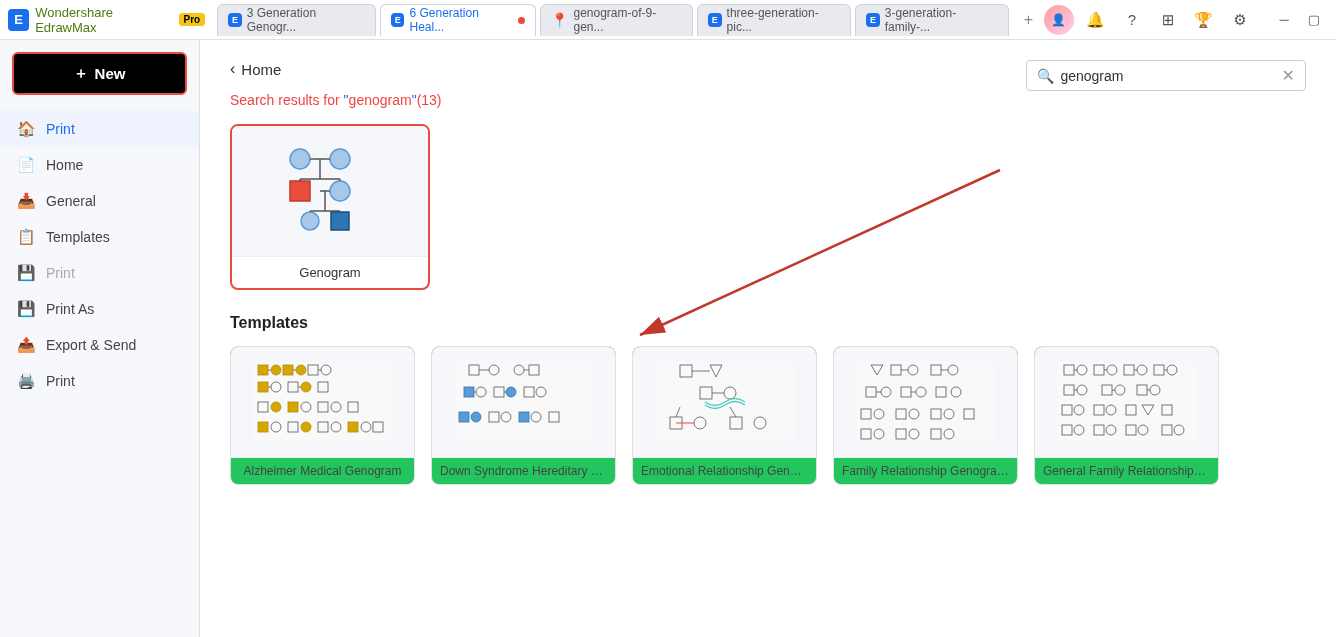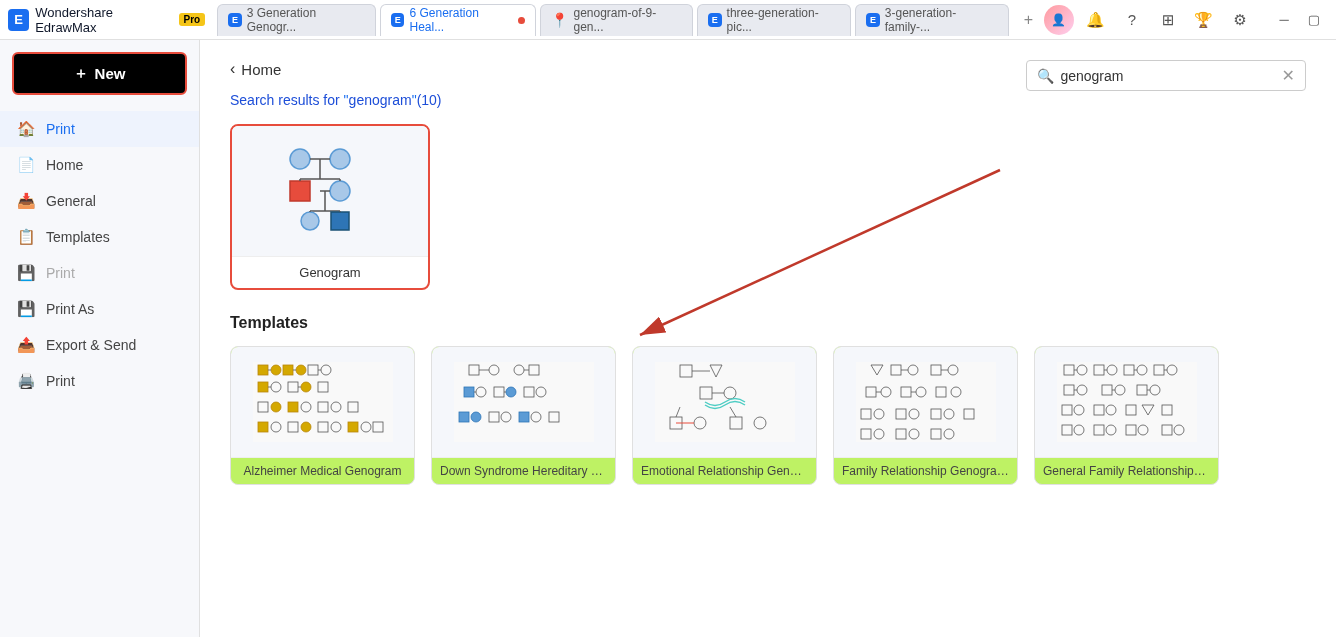--- a/index.html
+++ b/index.html
@@ -21,21 +21,21 @@
       gap: 6px;
       margin-right: 8px;
     }
     .app-icon {
       width: 22px; height: 22px;
       background: #1a6ef0;
       border-radius: 4px;
       display: flex; align-items: center; justify-content: center;
       color: white; font-size: 13px; font-weight: bold;
     }
-    .app-name { font-size: 13px; color: #0f172a; font-weight: 500; }
+    .app-name { font-size: 13px; color: #4d7c0f; font-weight: 500; }
     .pro-badge {
       background: #f5c518;
       color: #000;
       font-size: 10px;
       font-weight: bold;
       padding: 1px 5px;
       border-radius: 3px;
     }
     .tab {
       display: flex; align-items: center; gap: 5px;
@@ -196,21 +196,21 @@
       font-size: 16px;
     }
 
     
     .search-results-label {
       font-size: 14px;
       color: #333;
       margin-bottom: 16px;
     }
     .search-results-label span {
-      color: #1d4ed8;
+      color: #ef4444;
     }
 
     
     .arrow-svg {
       position: absolute;
       top: 100px;
       left: 230px;
       pointer-events: none;
     }
 
@@ -261,21 +261,21 @@
       display: flex;
       gap: 16px;
       flex-wrap: wrap;
     }
     .tmpl-card {
       width: 185px;
       border: 1px solid #e0e0e0;
       border-radius: 8px;
       cursor: pointer;
       overflow: hidden;
-      background: #bef264;
+      background: #22c55e;
     }
     .tmpl-preview {
       width: 100%;
       height: 110px;
       background: #f5f7fb;
       display: flex;
       align-items: center;
       justify-content: center;
       overflow: hidden;
     }
@@ -393,21 +393,21 @@
     </div>
 
     <div class="search-bar">
       <span style="color:#999;margin-right:6px;font-size:14px;">🔍</span>
       <input type="text" value="genogram" style="">
       <span class="search-clear">✕</span>
     </div>
 
     <div class="search-results-label">
       <span>Search results for </span>
-      <span style="color:#1a6ef0;">"<span>genogram</span>"</span><span>(10)</span>
+      <span style="color:#1a6ef0;">"<span>genogram</span>"</span><span>(13)</span>
     </div>
 
     <div class="card-grid-top">
       <div class="template-card selected">
         <div class="card-preview genogram-preview">
 
           <svg viewBox="0 0 120 100" xmlns="http://www.w3.org/2000/svg">
 
             <circle cx="30" cy="18" r="10" fill="#a8c8e8" stroke="#5b9bd5" stroke-width="1.5"></circle>
             <circle cx="70" cy="18" r="10" fill="#a8c8e8" stroke="#5b9bd5" stroke-width="1.5"></circle>

